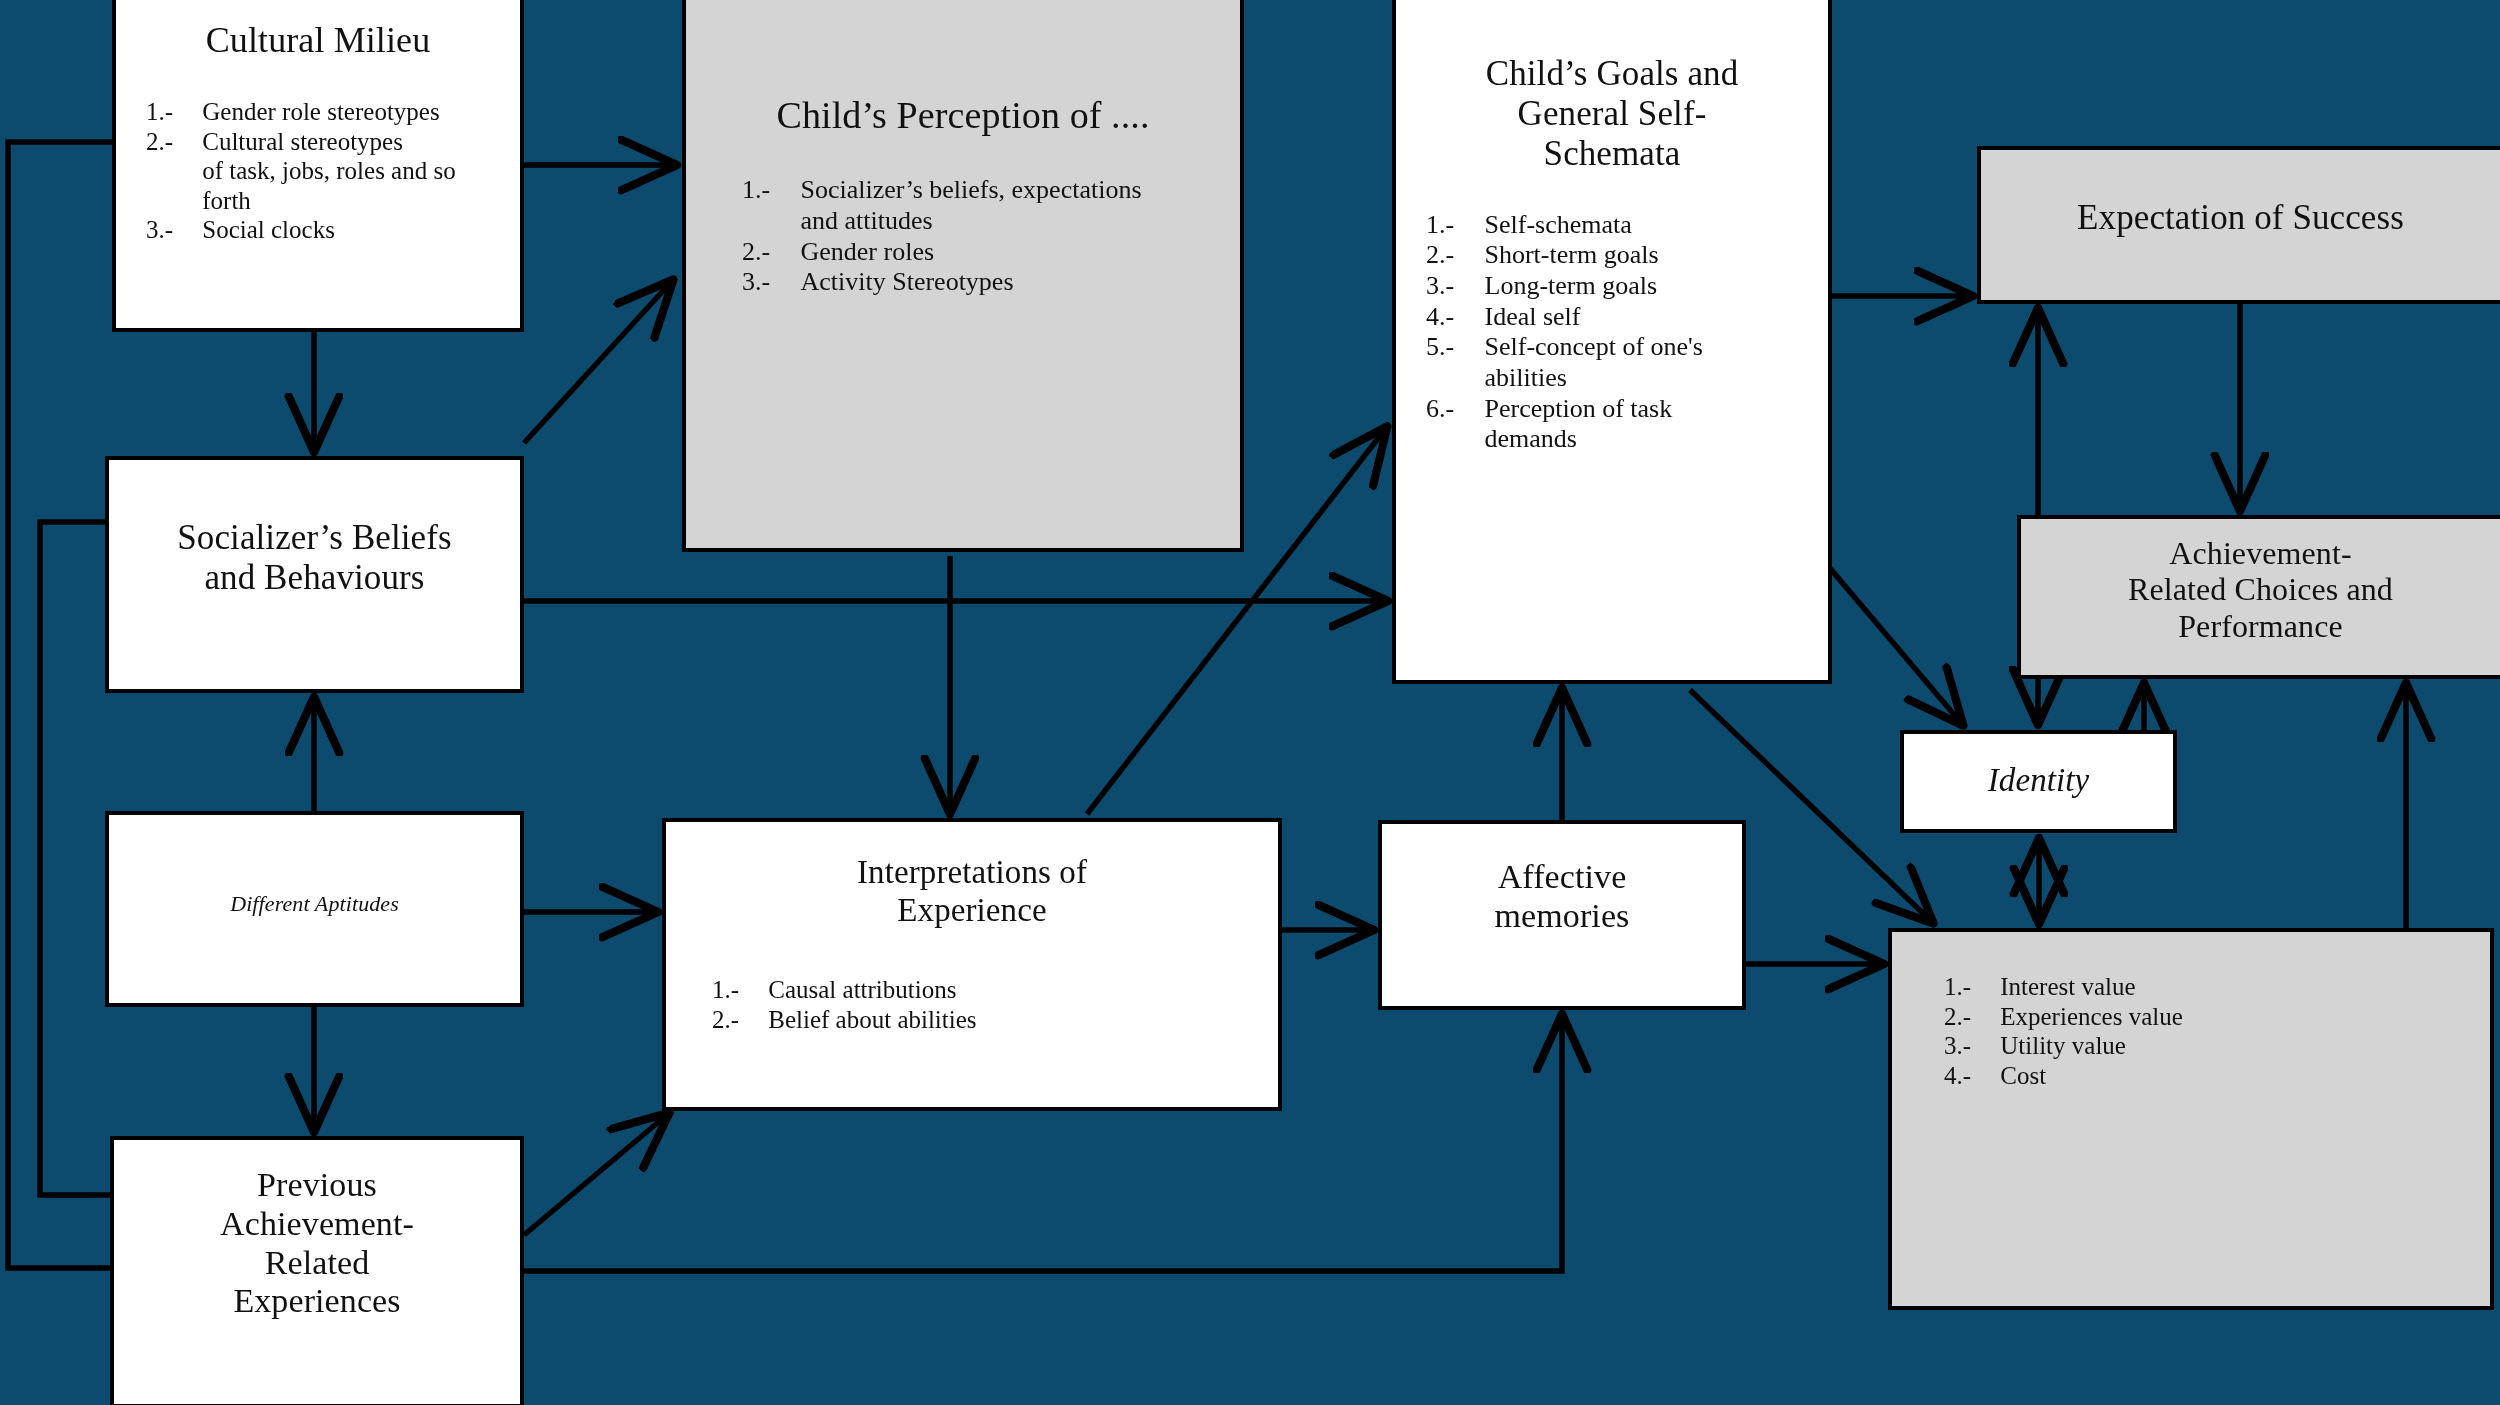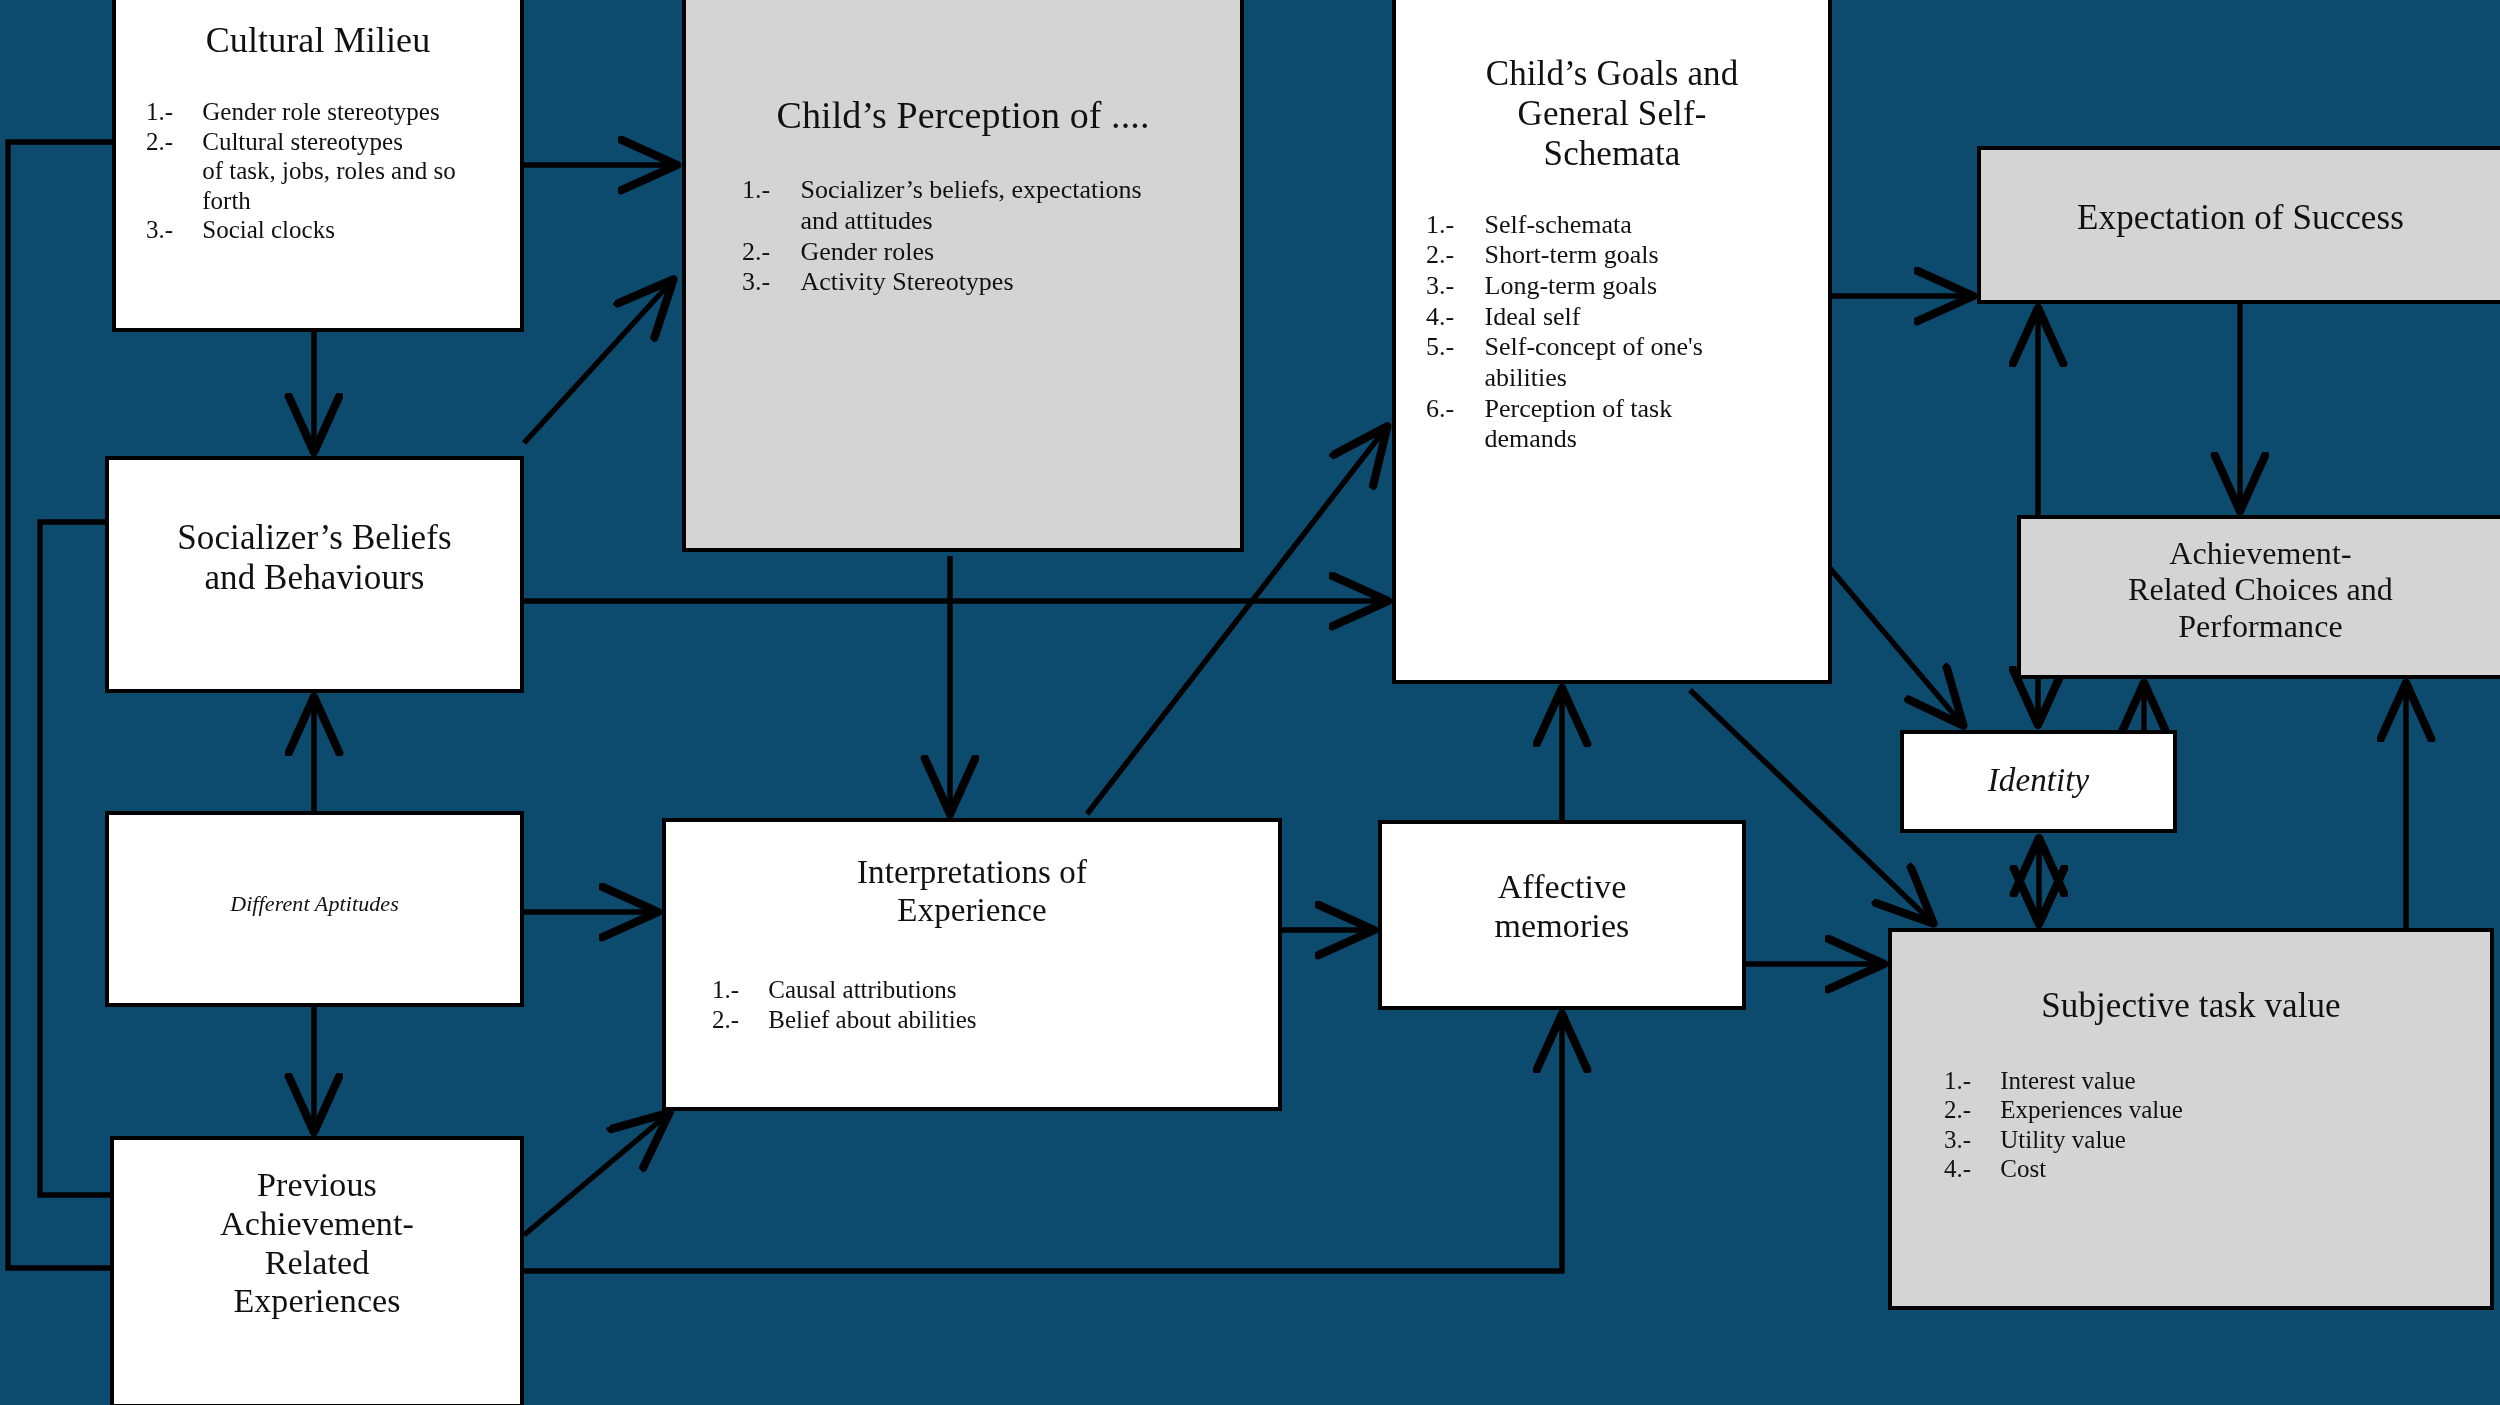--- a/index.html
+++ b/index.html
@@ -97,21 +97,21 @@
   #node-identity .title { font-size: 33px; margin-top: 28px; }
 
   #node-subjective .title { font-size: 35px; margin-top: 54px; }
   #node-subjective .items { font-size: 25px; margin-top: 40px; margin-left: 52px; }
 
   #node-aptitudes .title { font-size: 22px; margin-top: 76px; font-style: italic; }
 
   #node-interpretations .title { font-size: 33px; margin-top: 32px; }
   #node-interpretations .items { font-size: 25px; margin-top: 46px; margin-left: 46px; }
 
-  #node-affective .title { font-size: 34px; margin-top: 44px; font-family: Liberation Serif, serif; }
+  #node-affective .title { font-size: 34px; margin-top: 34px; font-family: Liberation Serif, serif; }
 
   #node-previous .title { font-size: 34px; margin-top: 26px; }
 </style>
 </head>
 <body>
 
 <div id="canvas">
 
   <svg id="edges" viewBox="0 0 2500 1405" width="2500" height="1405" xmlns="http://www.w3.org/2000/svg">
     <defs>
@@ -225,21 +225,20 @@
   <div class="node" id="node-socializers">
     <div class="title" style="white-space:pre-line;">Socializer’s Beliefs
 and Behaviours</div>
   </div>
 
   <div class="node" id="node-identity">
     <div class="title">Identity</div>
   </div>
 
   <div class="node shaded" id="node-subjective">
-    <div class="title">Subjective task value</div>
     <ul class="items">
       <li class="wrap"><span class="num">1.-</span><span class="txt">Interest value</span></li>
       <li class="wrap"><span class="num">2.-</span><span class="txt">Experiences value</span></li>
       <li class="wrap"><span class="num">3.-</span><span class="txt">Utility value</span></li>
       <li class="wrap"><span class="num">4.-</span><span class="txt">Cost</span></li>
     </ul>
   </div>
 
   <div class="node" id="node-aptitudes">
     <div class="title">Different Aptitudes</div>

